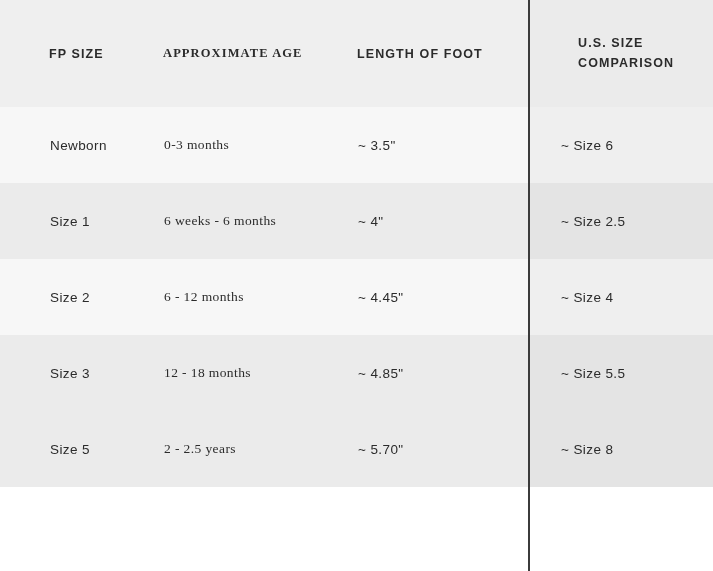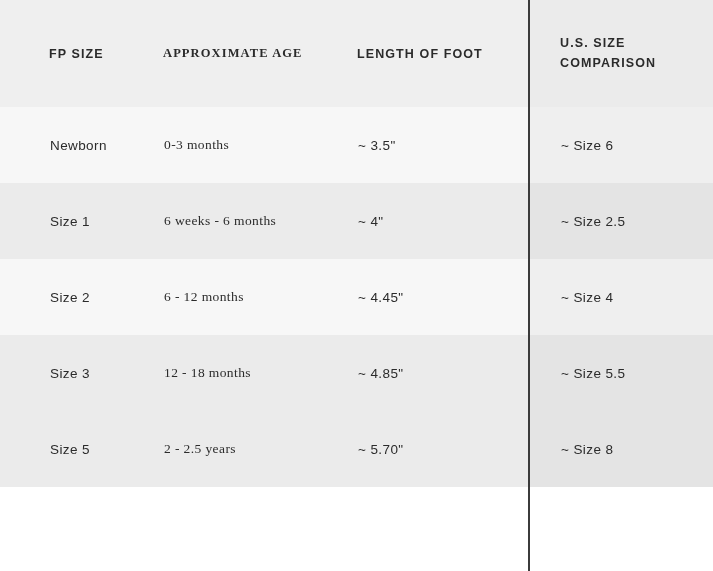--- a/index.html
+++ b/index.html
@@ -63,21 +63,21 @@
   tbody tr.odd td.col-last { background: #efefef; }
   tbody tr.even td.col-last { background: #e4e4e4; }
 
   
   .cell-pad-0 { padding-left: 49px; display: block; }
   .cell-pad-1 { padding-left: 0px; display: block; font-family: Liberation Serif, serif; }
   .cell-pad-2 { padding-left: 0px; display: block; }
   .cell-pad-3 { padding-left: 30px; display: block; }
 
   th .cell-pad-0 { padding-left: 49px; }
-  th .cell-pad-3 { padding-left: 30px; line-height: 1.55; }
+  th .cell-pad-3 { padding-left: 48px; line-height: 1.55; }
 
   
   .divider {
     position: absolute;
     left: 528px;
     top: 0;
     width: 2px;
     height: 571px;
     background: #3b3b3b;
     z-index: 5;

